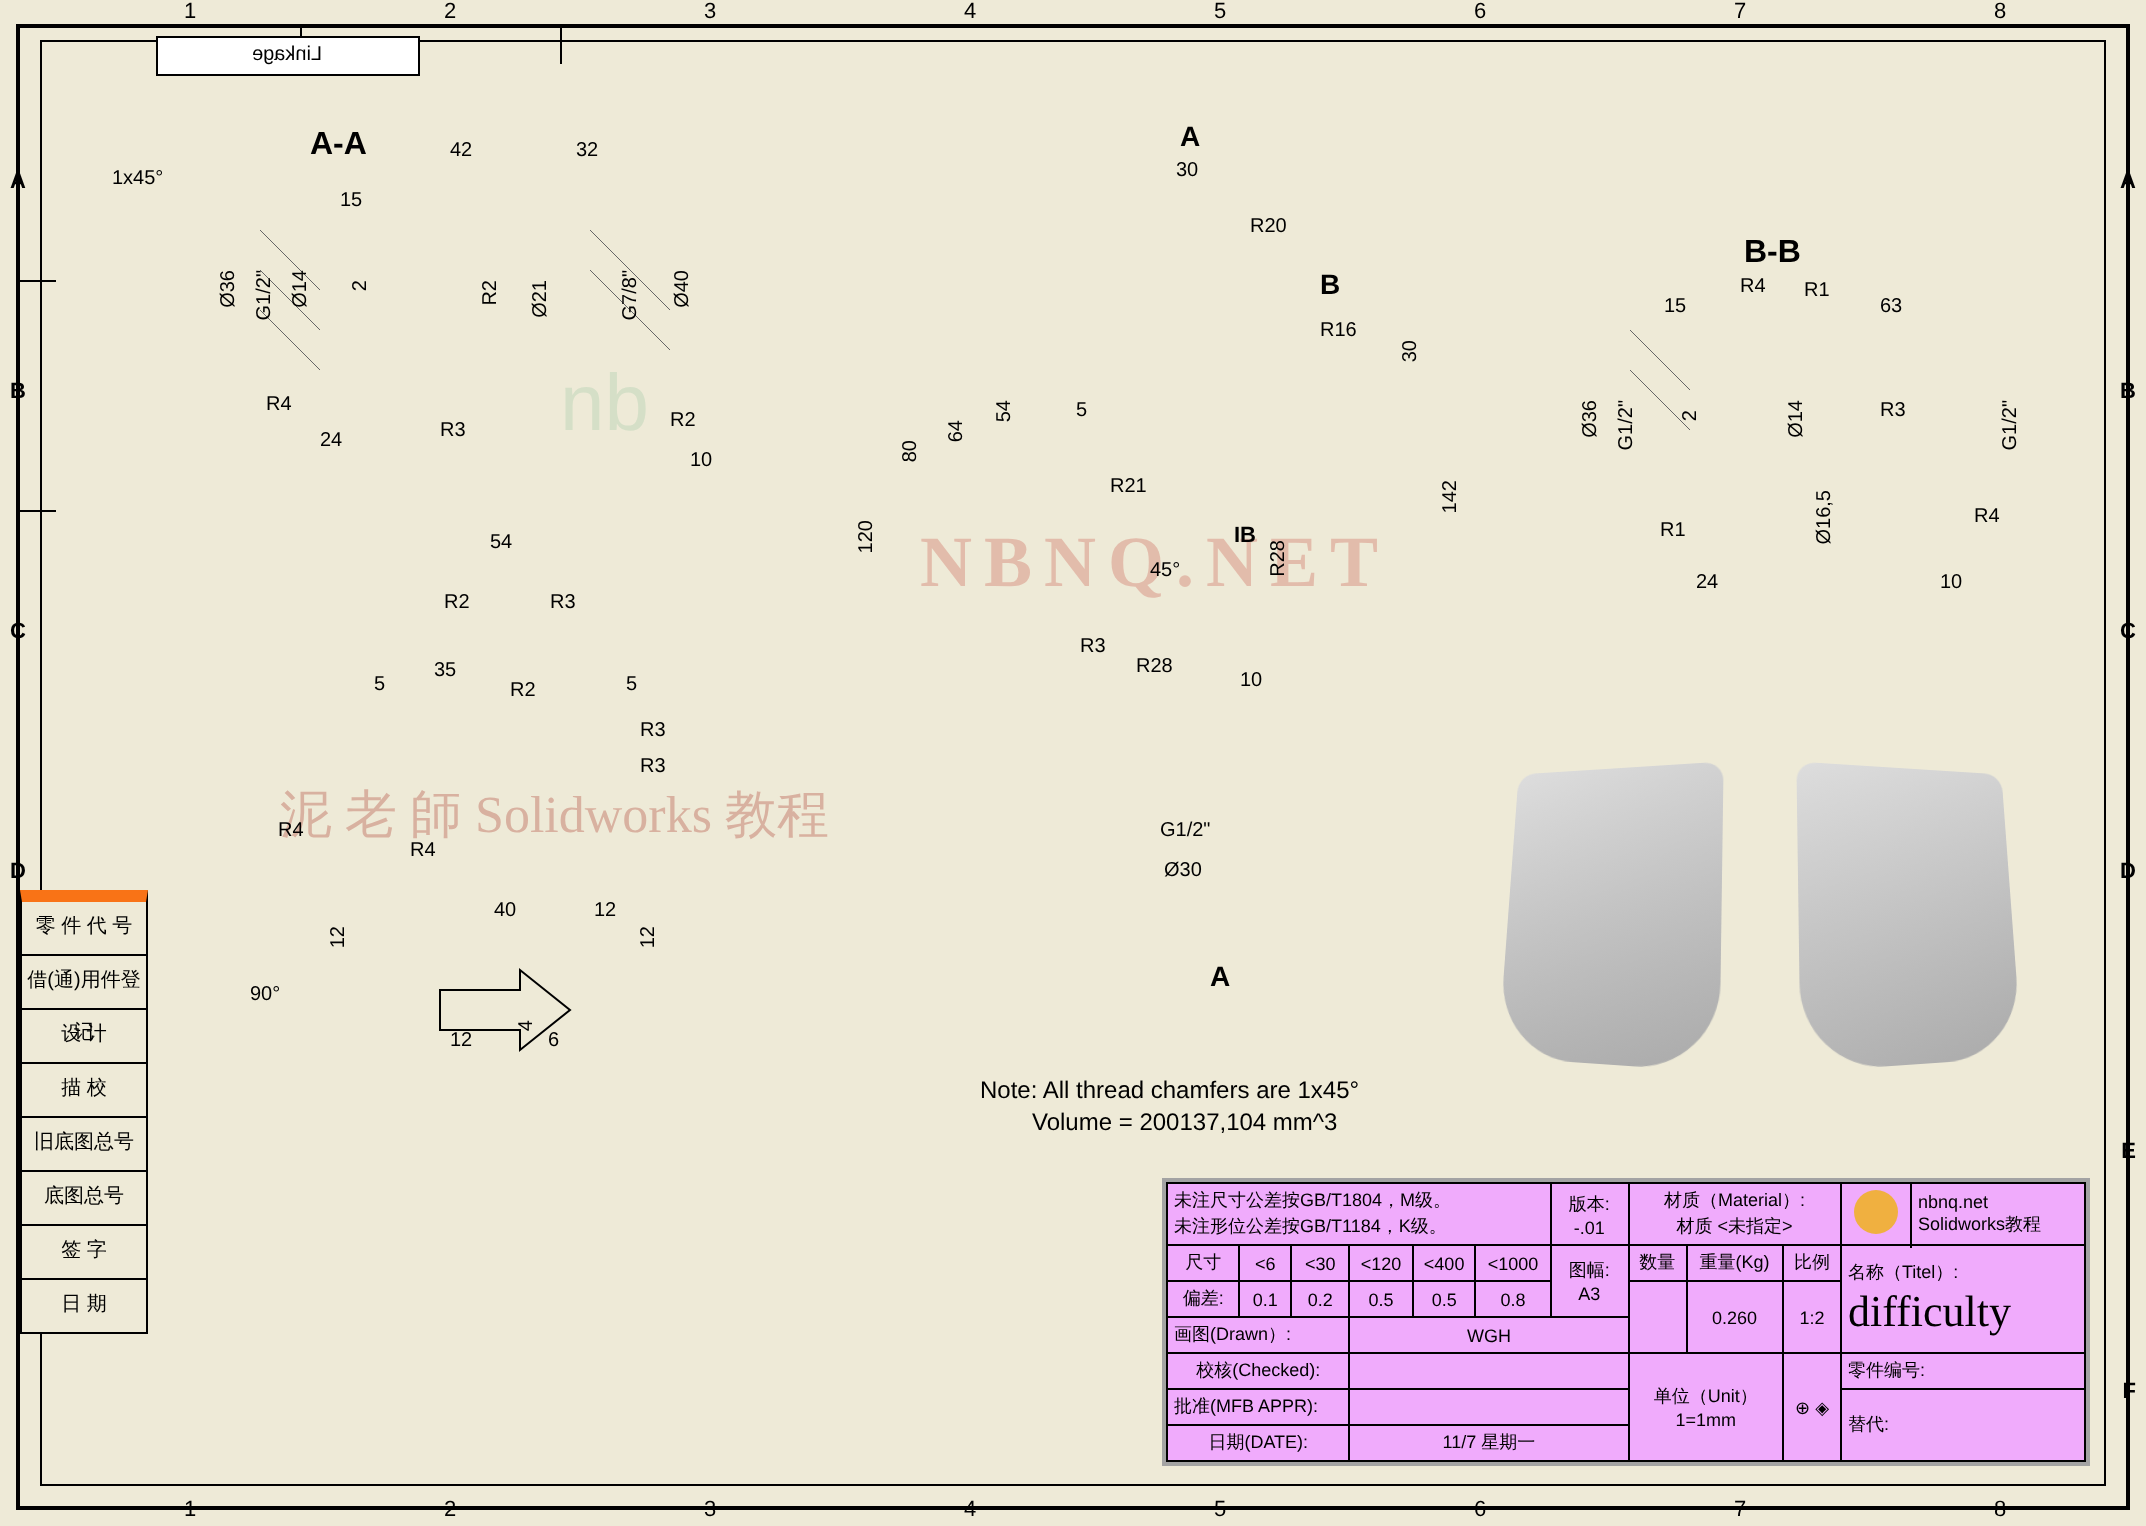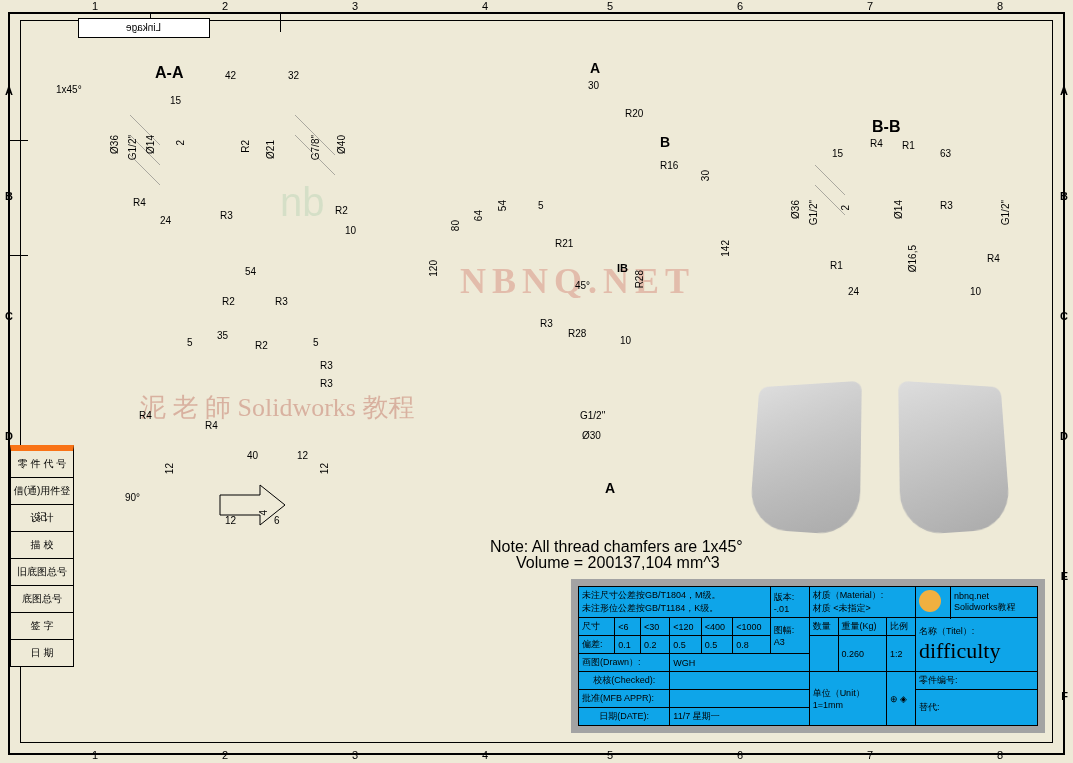--- a/index.html
+++ b/index.html
@@ -7,23 +7,23 @@
   .inner{position:absolute;inset:20px;border:1px solid #000}
   .col-label{position:absolute;top:0;width:20px;text-align:center;font-size:11px}
   .col-label.bot{top:auto;bottom:2px}
   .row-label{position:absolute;left:5px;font-size:11px;font-weight:bold}
   .row-label.r{left:auto;right:5px}
   .sep{position:absolute;background:#000}
   .tab{position:absolute;left:78px;top:18px;width:130px;height:18px;border:1px solid #000;background:#fff;text-align:center;font-size:10px;line-height:18px}
   .sidebar{position:absolute;left:10px;top:445px;width:64px}
   .sidebar .cell{border:1px solid #000;border-top:none;height:26px;line-height:26px;text-align:center;font-size:10px;background:#eeead7}
   .sidebar .cell:first-child{border-top:6px solid #f97316}
-  .title-block{position:absolute;right:28px;bottom:30px;width:460px;border:7px solid #a3a3a3;background:#0ea5e9}
-  .title-block td{border:1px solid #000;padding:2px 3px;font-size:9px;vertical-align:middle;}
-  .note{position:absolute;font-size:16px}
+  .title-block{position:absolute;right:28px;bottom:30px;width:460px;border:2px solid #a3a3a3;background:#f0abfc}
+  .title-block td{border:1px solid #000;padding:2px 3px;font-size:9px;vertical-align:middle;text-align:center}
+  .note{position:absolute;font-size:12px}
   .sec-label{position:absolute;font-size:16px;font-weight:bold}
   .dim{position:absolute;font-size:10px;white-space:nowrap}
   .vdim{writing-mode:vertical-rl;transform:rotate(180deg)}
   .wm{position:absolute;color:#c47a6a;font-size:26px;opacity:.5;font-family:serif}
   .wm2{position:absolute;color:#b0d0b0;font-size:40px;opacity:.4}
   .iso{position:absolute;width:110px;height:150px;background:linear-gradient(160deg,#ddd,#aaa);border-radius:10px 10px 40px 40px;transform:perspective(300px) rotateY(-15deg) rotateX(10deg)}
   .diff{position:absolute;font-size:22px;font-family:'Times New Roman',serif}
   svg.dwg{position:absolute}
   svg.dwg line{stroke:#000;stroke-width:1}
   svg.dwg .thick{stroke-width:1.5}

